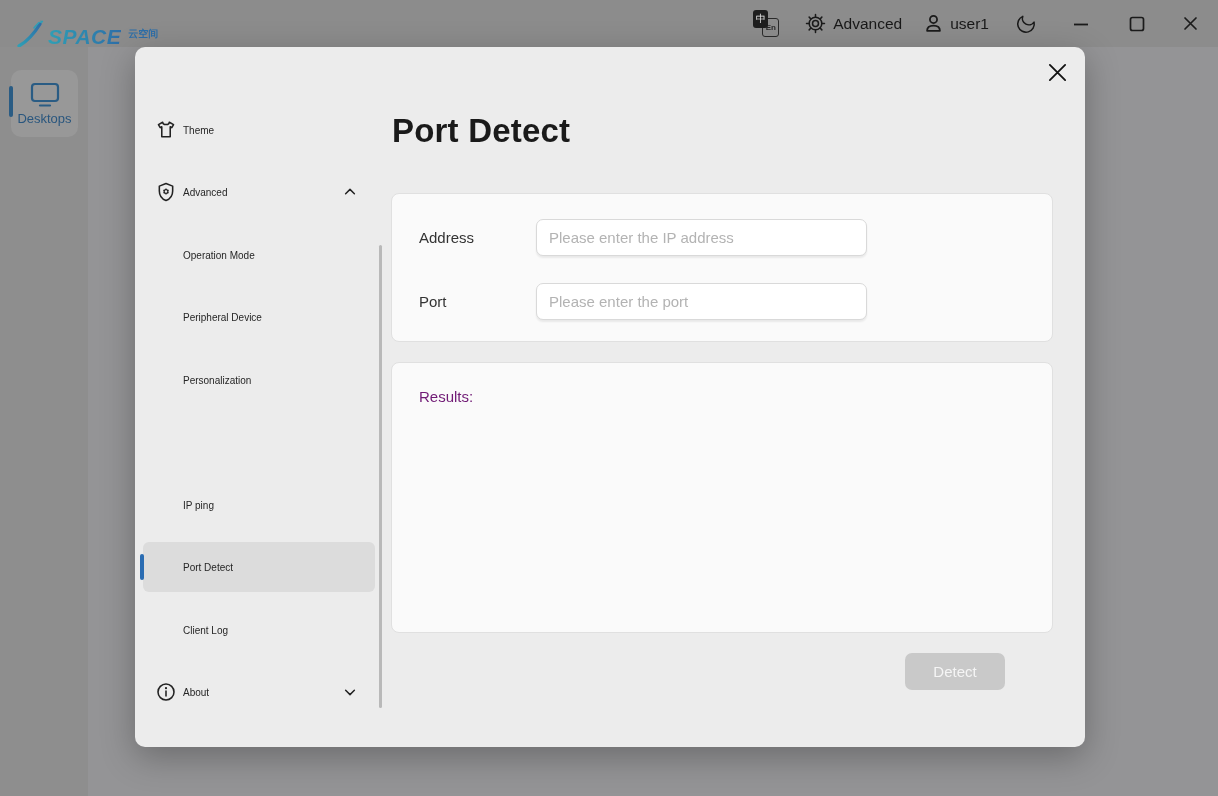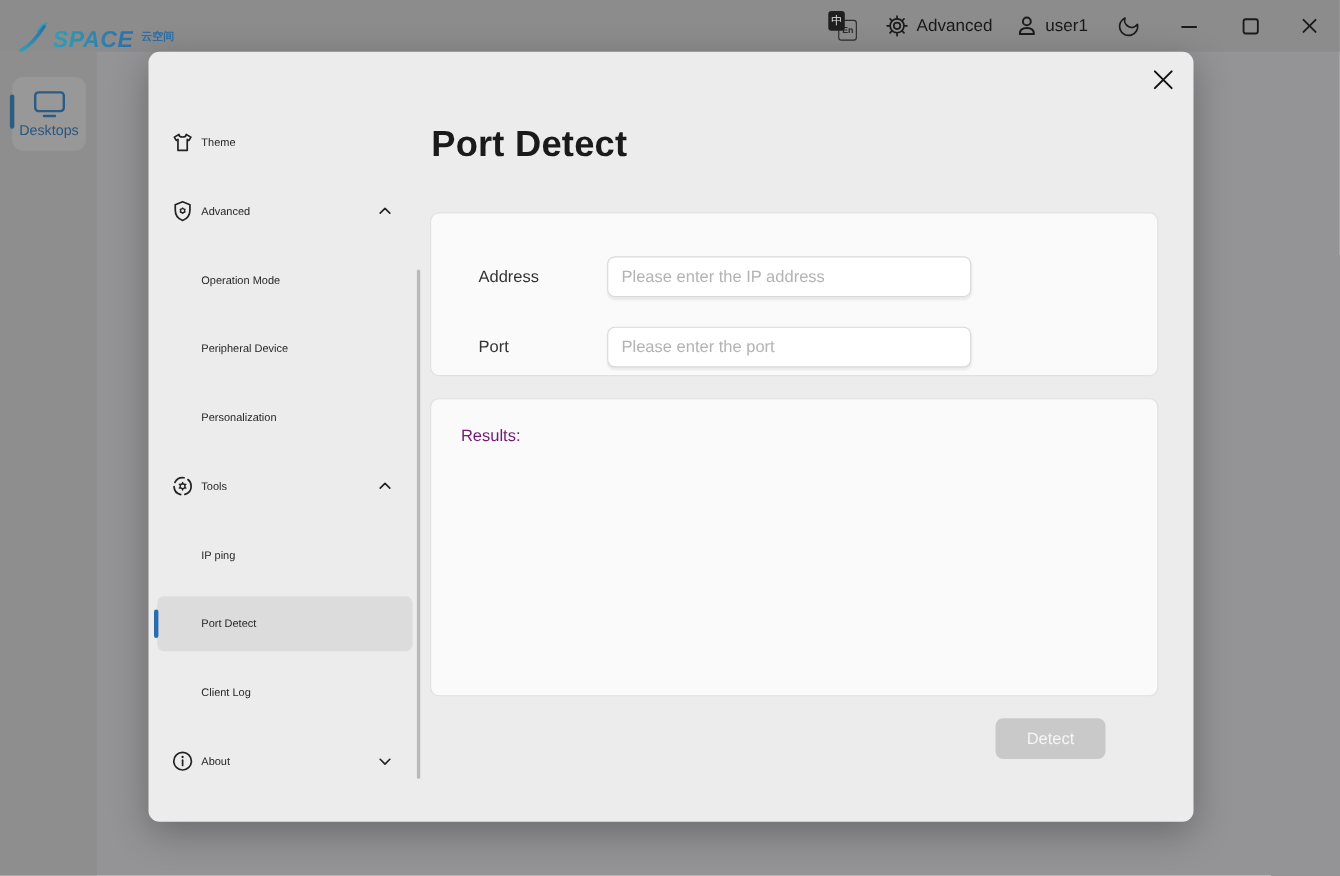--- a/index.html
+++ b/index.html
@@ -97,21 +97,21 @@
   .modal-title {
     position:absolute; left:257px; top:65px;
     font-size:33px; font-weight:600; color:#1a1a1a; letter-spacing:.2px;
   }
   .card {
     position:absolute; left:256px; width:662px;
     background:#fafafa; border:1px solid #e0e0e0; border-radius:8px;
   }
   .card-form { top:146px; height:149px; }
   .card-results { top:315px; height:271px; }
-  .form-row { position:absolute; left:16px; width:100%; height:37px;margin-top:14px; }
+  .form-row { position:absolute; left:0; width:100%; height:37px; }
   .row-address { top:25px; } .row-port { top:89px; }
   .form-label { position:absolute; left:27px; top:0; line-height:37px; font-size:15px; color:#333; }
   .form-input {
     position:absolute; left:144px; top:0; width:331px; height:37px;
     background:#fff; border:1px solid #d9d9d9; border-radius:7px;
     box-shadow:0 2px 2px rgba(0,0,0,.07);
     padding:0 12px; font-size:15px; color:#333;
     font-family:"Liberation Sans","DejaVu Sans",sans-serif;
     outline:none;
   }
@@ -244,35 +244,20 @@
   </div>
 
   <div class="nav-item" style="top:245px">
     <span class="nav-label">Peripheral Device</span>
   </div>
 
   <div class="nav-item" style="top:308px">
     <span class="nav-label">Personalization</span>
   </div>
 
-  <div class="nav-item" style="top:370px">
-    <span class="nav-icon">
-      <svg width="20" height="20" viewBox="0 0 18 18" fill="none" stroke="#222" stroke-width="1.4" stroke-linecap="round">
-        <circle cx="9" cy="9" r="7" stroke-dasharray="9 3.5"></circle>
-        <circle cx="9" cy="9" r="2" stroke-width="1.1"></circle>
-        <path d="M9 5.9v1.1 M9 11v1.1 M6.3 7.4l1 .55 M10.7 10l1 .55 M11.7 7.4l-1 .55 M7.3 10l-1 .55" stroke-width="1.1"></path>
-      </svg>
-    </span>
-    <span class="nav-label">Tools</span>
-    <span class="nav-chevron">
-      <svg width="14" height="14" viewBox="0 0 16 16" fill="none" stroke="#222" stroke-width="1.7" stroke-linecap="round" stroke-linejoin="round">
-          <polyline points="3,10 8,5 13,10"></polyline>
-        </svg>
-    </span>
-  </div>
 
   <div class="nav-item" style="top:433px">
     <span class="nav-label">IP ping</span>
   </div>
 
   <div class="nav-item selected" style="top:495px">
     <span class="sel-bar"></span>
     <span class="nav-label">Port Detect</span>
   </div>
 

